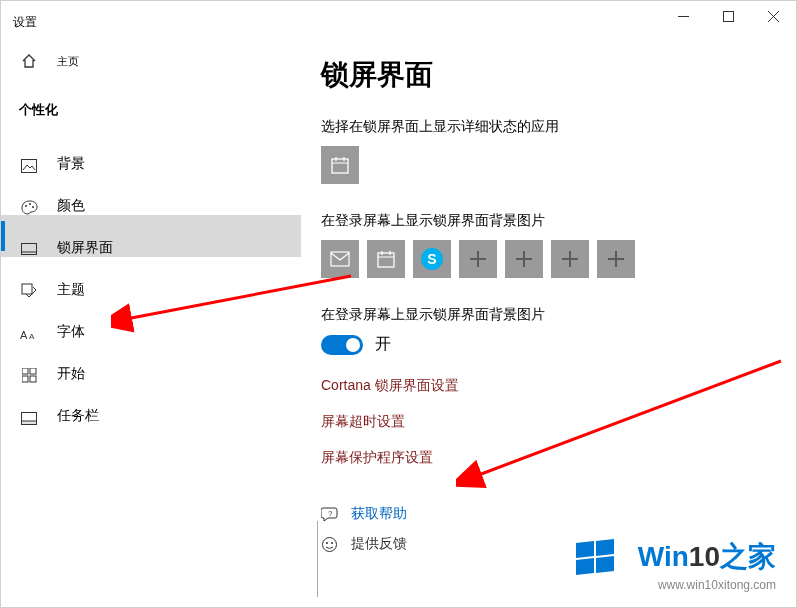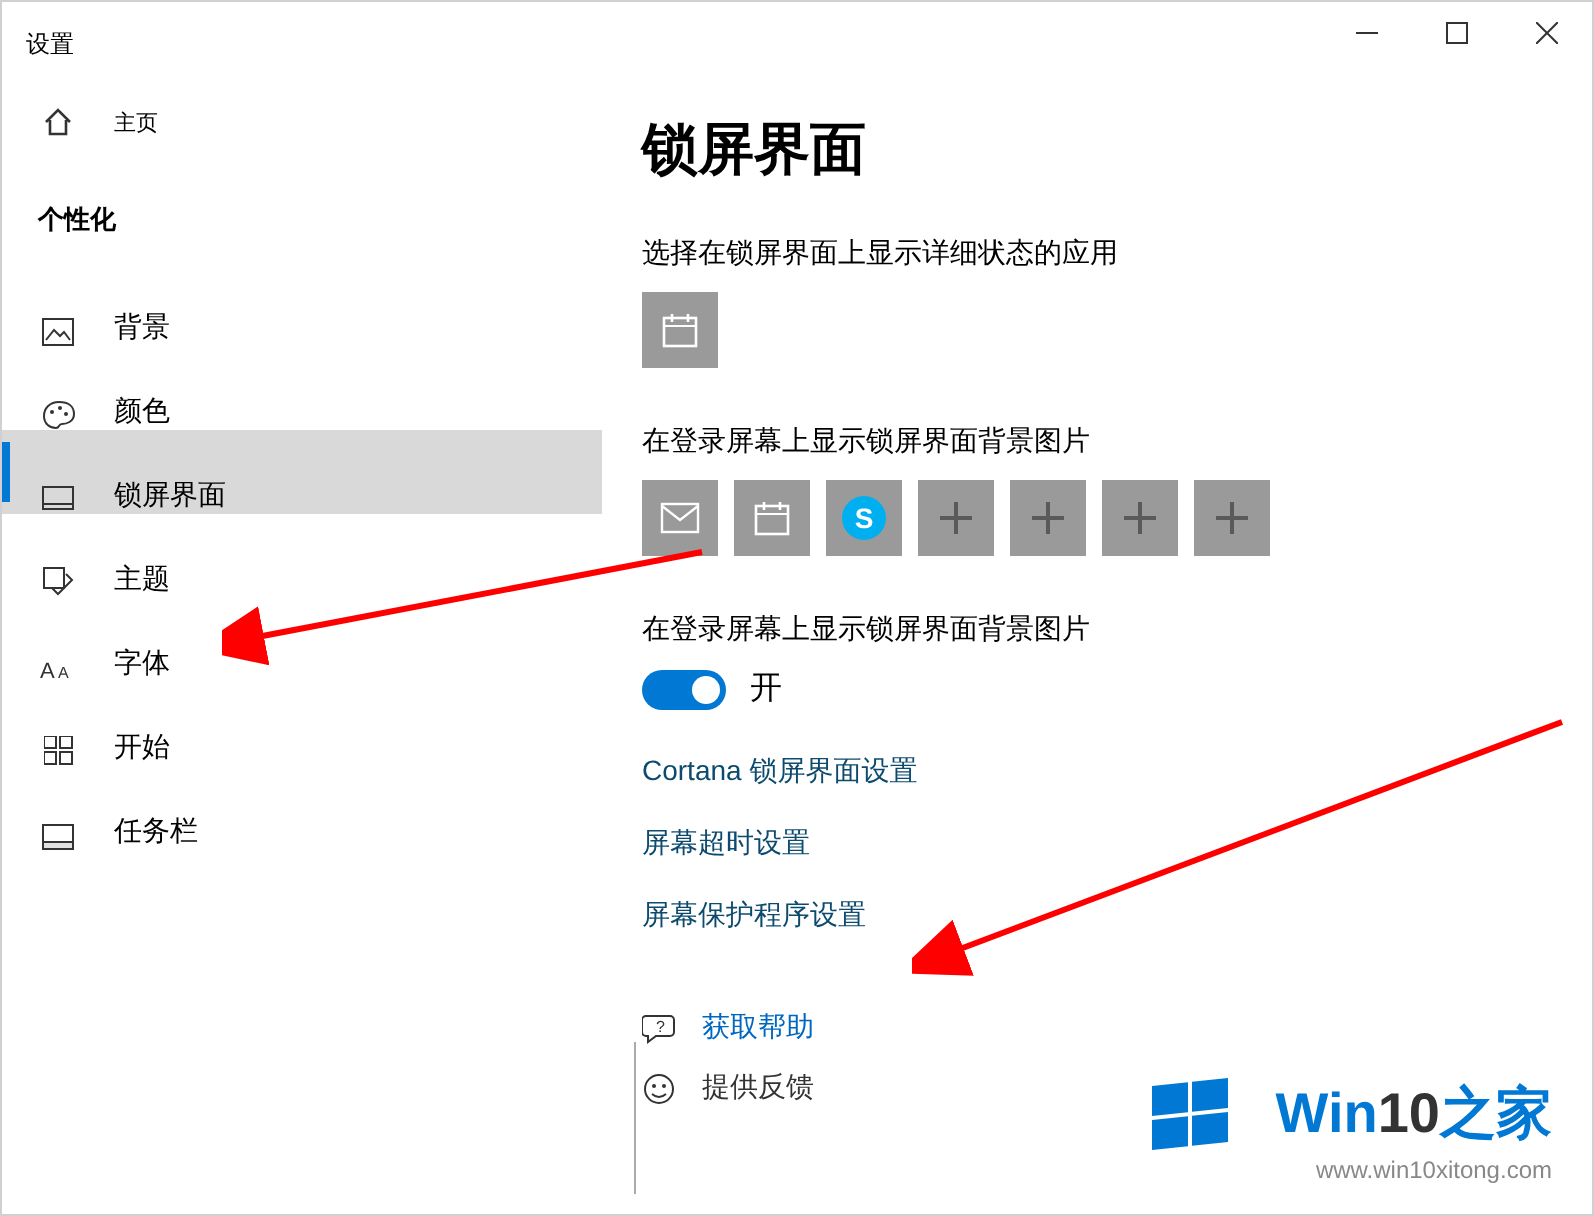--- a/index.html
+++ b/index.html
@@ -172,21 +172,21 @@
       content: "";
       position: absolute;
       right: 3px;
       top: 3px;
       width: 14px;
       height: 14px;
       background: #fff;
       border-radius: 50%;
     }
     .link {
-      color: #0c4a6e;
+      color: #7f1d1d;
       font-size: 14px;
       margin-bottom: 18px;
       display: block;
     }
     .help-row {
       display: flex;
       align-items: center;
       gap: 12px;
       font-size: 14px;
       color: #0067c0;

